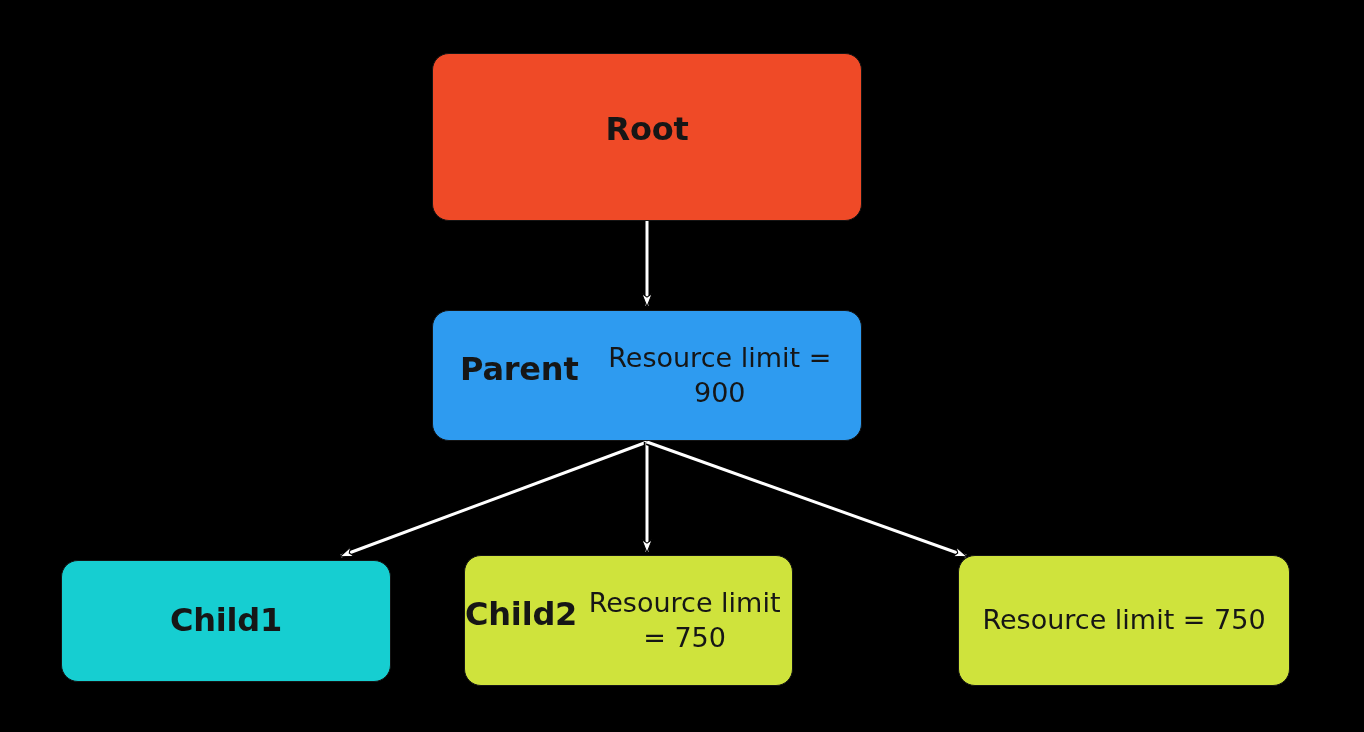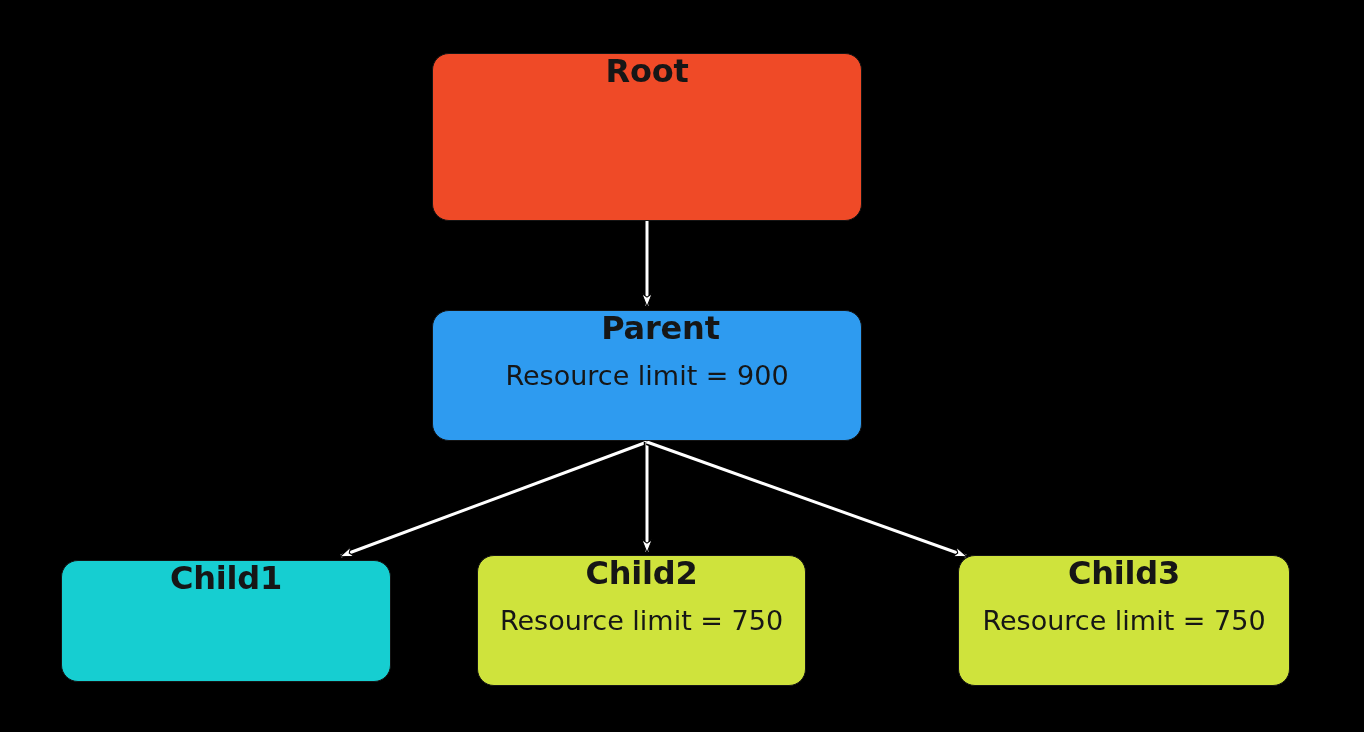--- a/index.html
+++ b/index.html
@@ -27,22 +27,22 @@
     width: 1364px;
     height: 732px;
     pointer-events: none;
   }
   .node {
     position: absolute;
     box-sizing: border-box;
     border-radius: 17px;
     border: 1.5px solid #141414;
     display: flex;
-    flex-direction: column;
     align-items: center;
+    justify-content: center;
     text-align: center;
     color: #161616;
     z-index: 3;
   }
   .node-title {
     font-weight: bold;
     font-size: 32px;
     line-height: 1.12;
     letter-spacing: -0.2px;
     color: #161616;
@@ -72,21 +72,21 @@
   }
   #node-parent .node-title { margin-bottom: 12px; margin-left: 27px; }
   #node-child1 {
     left: 61px;
     top: 560px;
     width: 330px;
     height: 122px;
     background: #16CED1;
   }
   #node-child2 {
-    left: 477px;
+    left: 464px;
     top: 555px;
     width: 329px;
     height: 131px;
     background: #CFE33C;
   }
   #node-child2 .node-title { margin-bottom: 12px; }
   #node-child3 {
     left: 958px;
     top: 555px;
     width: 332px;
@@ -140,17 +140,16 @@
   <div class="node" id="node-child1">
     <div class="node-title">Child1</div>
   </div>
 
   <div class="node" id="node-child2">
     <div class="node-title">Child2</div>
     <div class="node-sub">Resource limit = 750</div>
   </div>
 
   <div class="node" id="node-child3">
-    <div class="node-title">Child3</div>
     <div class="node-sub">Resource limit = 750</div>
   </div>
 
 </div>
 
 </body></html>

